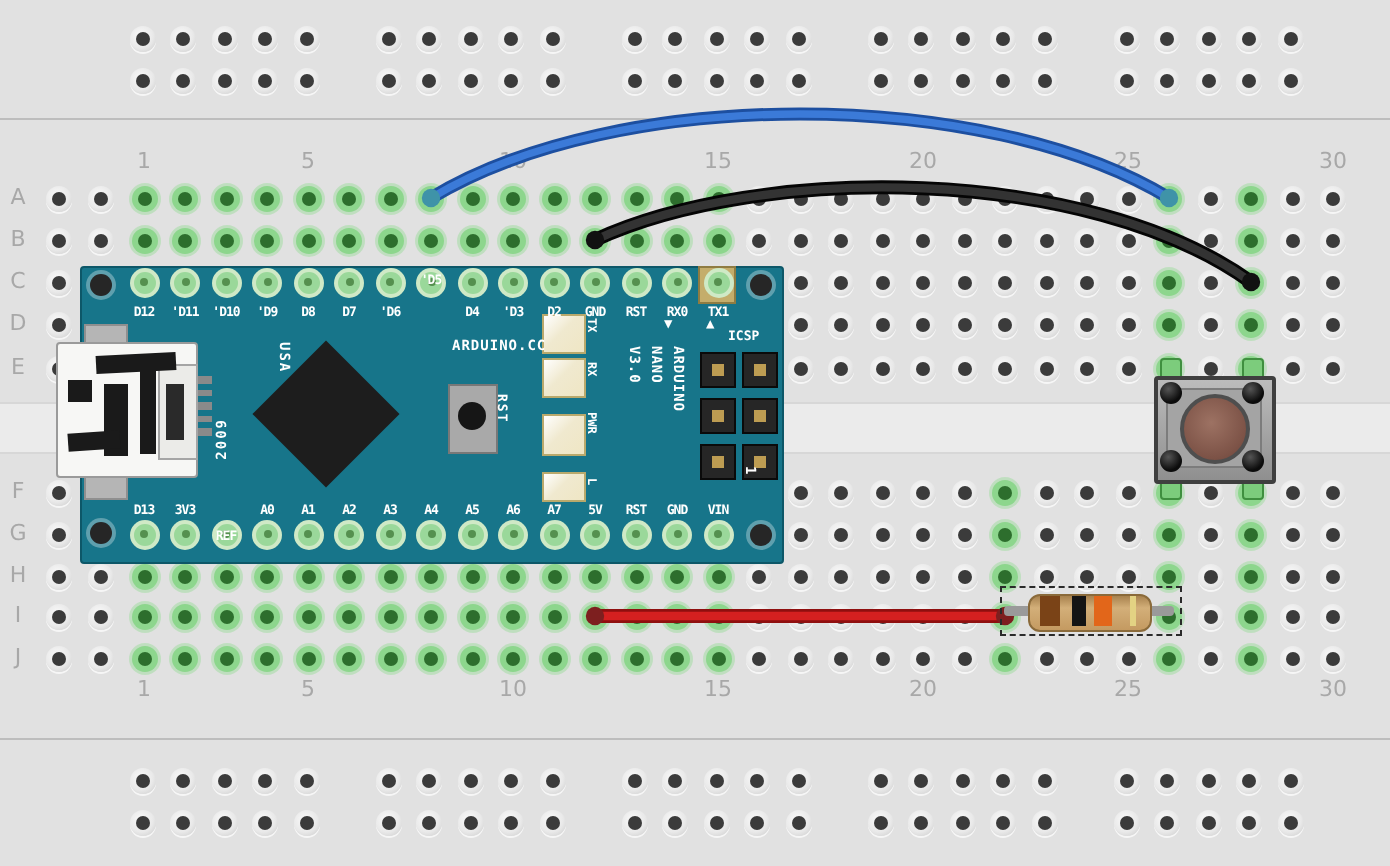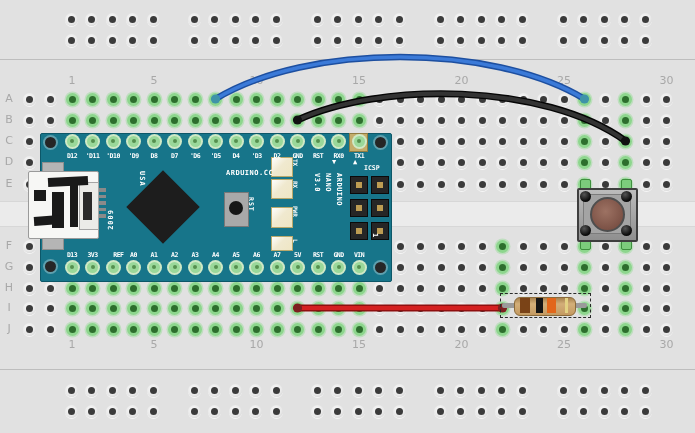--- a/index.html
+++ b/index.html
@@ -592,30 +592,30 @@
       <div class="abs bpin" style="left: 331px; top: 259.5px;"></div>
       <div class="abs bpin" style="left: 351.5px; top: 133.5px;"></div>
       <div class="abs bpin" style="left: 351.5px; top: 259.5px;"></div>
     </div>
   <div id="pinlabels">
       <div class="abs pinlabel" style="left: 61.5px; top: 152px;">D12</div>
       <div class="abs pinlabel" style="left: 61.5px; top: 251px;">D13</div>
       <div class="abs pinlabel" style="left: 82px; top: 152px;">'D11</div>
       <div class="abs pinlabel" style="left: 82px; top: 251px;">3V3</div>
       <div class="abs pinlabel" style="left: 102.5px; top: 152px;">'D10</div>
-      <div class="abs pinlabel" style="left: 102.5px; top: 251px; text-align: right;">REF</div>
+      <div class="abs pinlabel" style="left: 102.5px; top: 264px;">REF</div>
       <div class="abs pinlabel" style="left: 123px; top: 152px;">'D9</div>
       <div class="abs pinlabel" style="left: 123px; top: 251px;">A0</div>
       <div class="abs pinlabel" style="left: 143.5px; top: 152px;">D8</div>
       <div class="abs pinlabel" style="left: 143.5px; top: 251px;">A1</div>
       <div class="abs pinlabel" style="left: 164px; top: 152px;">D7</div>
       <div class="abs pinlabel" style="left: 164px; top: 251px;">A2</div>
       <div class="abs pinlabel" style="left: 184.5px; top: 152px;">'D6</div>
       <div class="abs pinlabel" style="left: 184.5px; top: 251px;">A3</div>
-      <div class="abs pinlabel" style="left: 205px; top: 152px;">'D5</div>
+      <div class="abs pinlabel" style="left: 205px; top: 136px;">'D5</div>
       <div class="abs pinlabel" style="left: 205px; top: 251px;">A4</div>
       <div class="abs pinlabel" style="left: 225.5px; top: 152px;">D4</div>
       <div class="abs pinlabel" style="left: 225.5px; top: 251px;">A5</div>
       <div class="abs pinlabel" style="left: 246px; top: 152px;">'D3</div>
       <div class="abs pinlabel" style="left: 246px; top: 251px;">A6</div>
       <div class="abs pinlabel" style="left: 266.5px; top: 152px;">D2</div>
       <div class="abs pinlabel" style="left: 266.5px; top: 251px;">A7</div>
       <div class="abs pinlabel" style="left: 287px; top: 152px;">GND</div>
       <div class="abs pinlabel" style="left: 287px; top: 251px;">5V</div>
       <div class="abs pinlabel" style="left: 307.5px; top: 152px;">RST</div>

